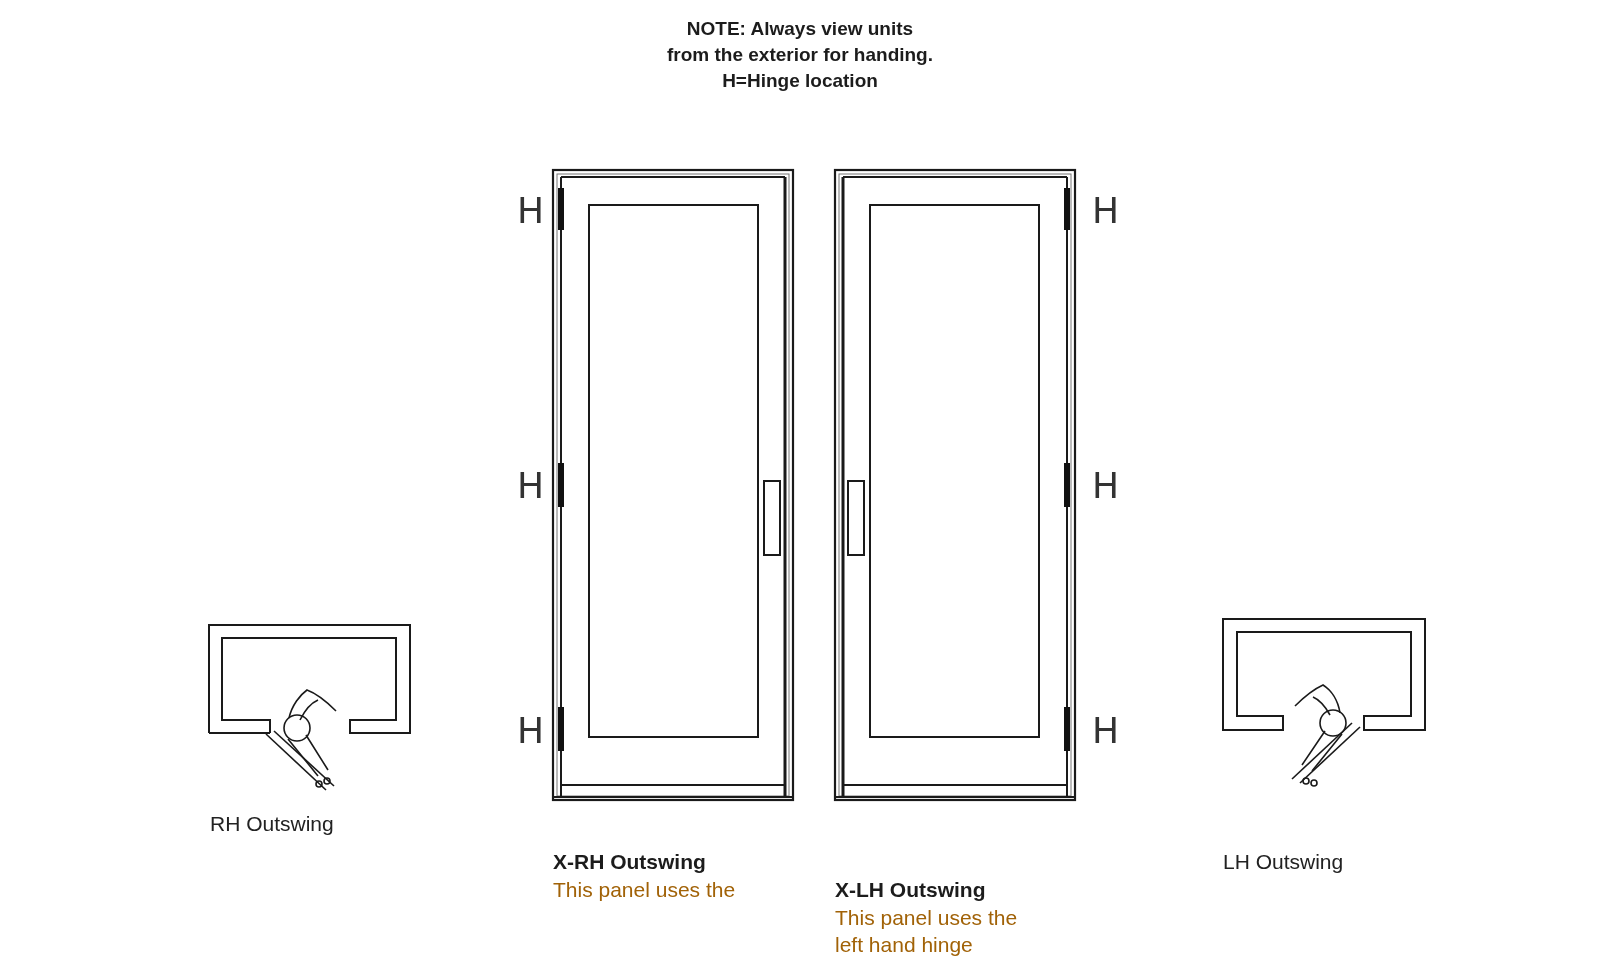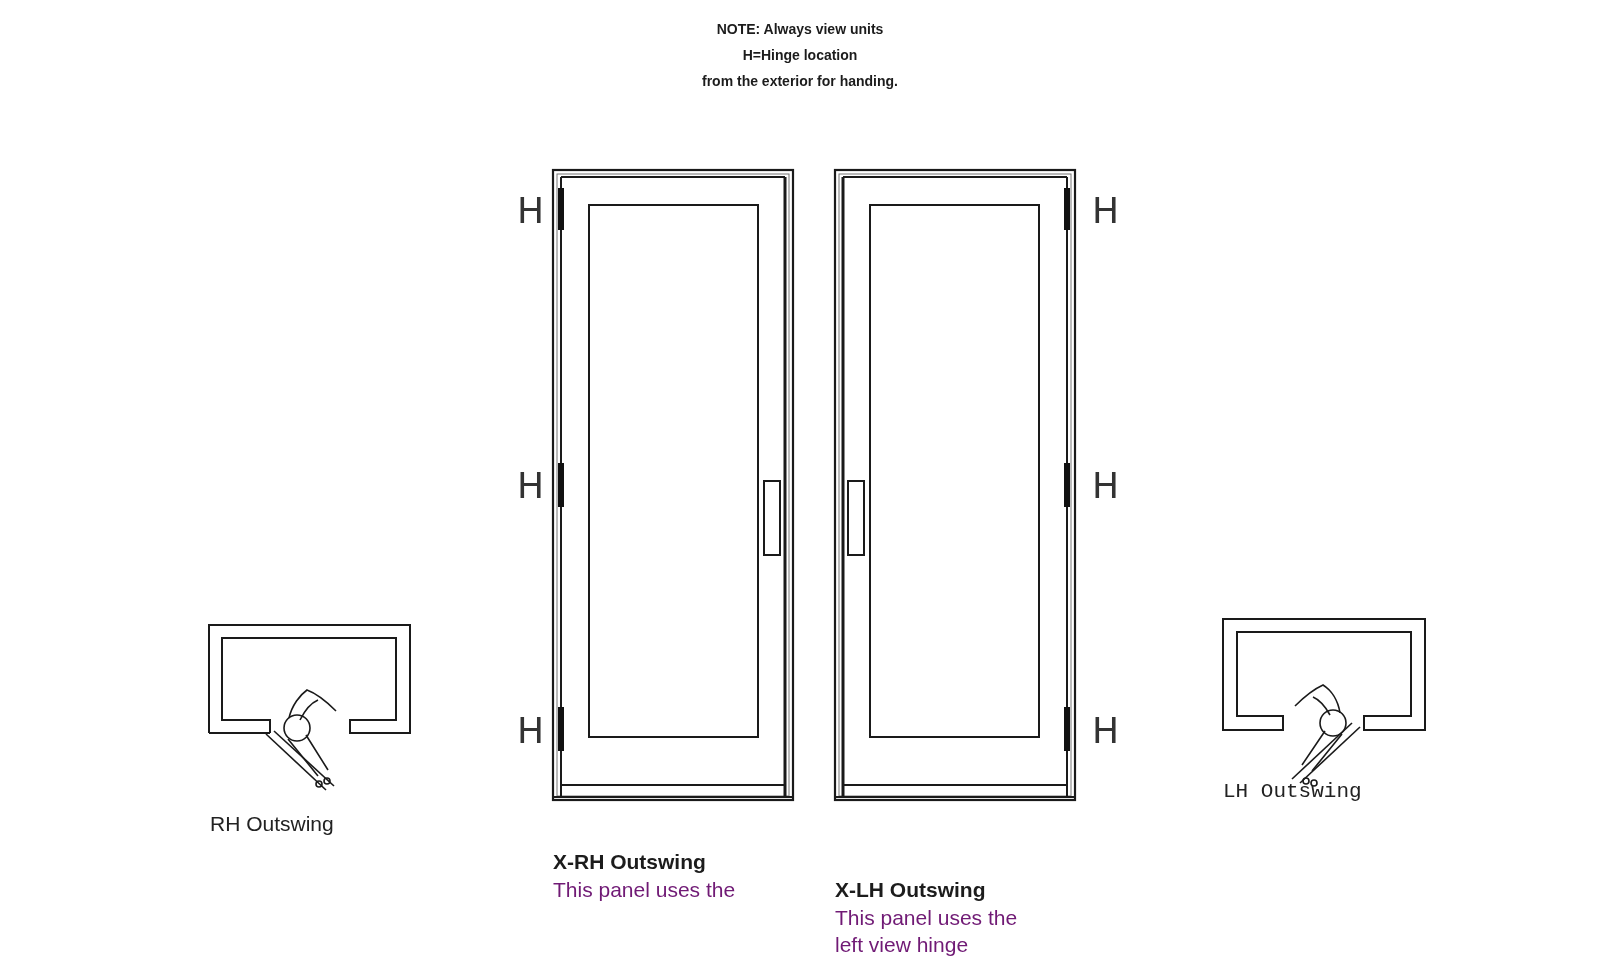--- a/index.html
+++ b/index.html
@@ -1,34 +1,34 @@
 <!DOCTYPE html>
 <html><head>
   <meta charset="utf-8">
   <style>
     html, body { margin: 0; padding: 0; background: #ffffff; }
     body { width: 1600px; height: 966px; position: relative; overflow: hidden;
            font-family: "Liberation Sans", "DejaVu Sans", sans-serif; color: #1a1a1a; }
     .note { position: absolute; left: 560px; top: 16px; width: 480px; text-align: center;
-            font-weight: bold; font-size: 14px; line-height: 26px; color: #1c1c1c; }
+            font-weight: bold; font-size: 19px; line-height: 26px; color: #1c1c1c; }
     .note div { white-space: nowrap; }
     svg.drawing { position: absolute; left: 0; top: 0; }
     .caption { position: absolute; text-align: left; white-space: nowrap; }
     .cap-small { font-size: 21px; color: #222; }
     .cap-title { font-weight: bold; font-size: 21px; line-height: 28px; color: #1c1c1c; }
-    .cap-desc { font-size: 21px; line-height: 27px; color: #701a75; }
+    .cap-desc { font-size: 21px; line-height: 27px; color: #a16207; }
     .hmark { font-family: "DejaVu Sans", sans-serif; }
   </style>
 </head>
 <body>
 
 <div class="note">
   <div>NOTE:  Always view units</div>
+  <div>from the exterior for handing.</div>
   <div>H=Hinge location</div>
-  <div>from the exterior for handing.</div>
 </div>
 
 <svg class="drawing" width="1600" height="966" viewBox="0 0 1600 966">
   <g fill="none" stroke="#1a1a1a" stroke-width="2">
 
     <g>
       <rect x="553" y="170" width="240" height="630" stroke-width="2.2"></rect>
       <rect x="557" y="174" width="232" height="622" stroke="#777" stroke-width="1"></rect>
 
       <line x1="561" y1="177" x2="561" y2="797"></line>
@@ -109,23 +109,23 @@
     <text x="517" y="223">H</text>
     <text x="517" y="498">H</text>
     <text x="517" y="743">H</text>
     <text x="1092" y="223">H</text>
     <text x="1092" y="498">H</text>
     <text x="1092" y="743">H</text>
   </g>
 </svg>
 
 <div class="caption cap-small" style="left:210px; top:812px; width:200px;">RH Outswing</div>
-<div class="caption cap-small" style="left:1223px; top:780px; width:200px;font-family:Liberation Mono, monospace;">LH Outswing</div>
+<div class="caption cap-small" style="left:1223px; top:850px; width:200px;">LH Outswing</div>
 
 <div class="caption" style="left:553px; top:848px; width:240px;">
   <div class="cap-title">X-RH Outswing</div>
   <div class="cap-desc">This panel uses the</div>
 </div>
 <div class="caption" style="left:835px; top:848px; width:240px;margin-top:28px;">
   <div class="cap-title">X-LH Outswing</div>
   <div class="cap-desc">This panel uses the</div>
-  <div class="cap-desc">left view hinge</div>
+  <div class="cap-desc">left hand hinge</div>
 </div>
 
 </body></html>

